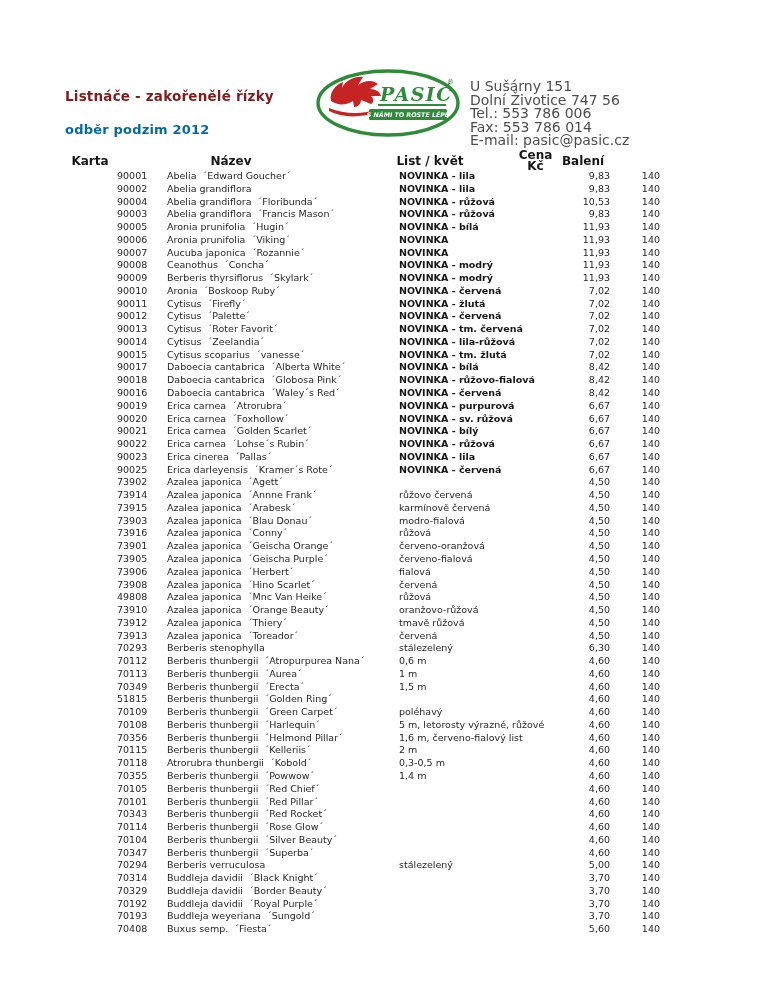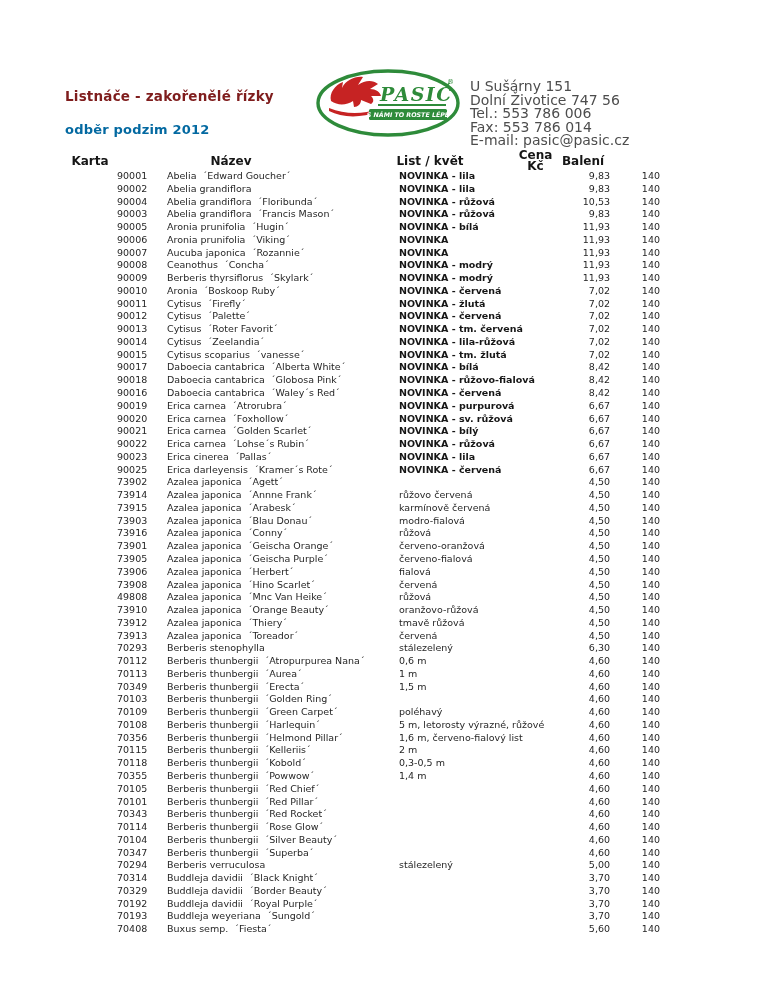--- a/index.html
+++ b/index.html
@@ -367,21 +367,21 @@
       <div class="c baleni">140</div>
     </div>
       <div class="row">
       <div class="c karta">70349</div>
       <div class="c nazev">Berberis thunbergii  ´Erecta´</div>
       <div class="c list">1,5 m</div>
       <div class="c cena">4,60</div>
       <div class="c baleni">140</div>
     </div>
       <div class="row">
-      <div class="c karta">70103</div>
+      <div class="c karta">51815</div>
       <div class="c nazev">Berberis thunbergii  ´Golden Ring´</div>
       <div class="c list"></div>
       <div class="c cena">4,60</div>
       <div class="c baleni">140</div>
     </div>
       <div class="row">
       <div class="c karta">70109</div>
       <div class="c nazev">Berberis thunbergii  ´Green Carpet´</div>
       <div class="c list">poléhavý</div>
       <div class="c cena">4,60</div>
@@ -403,21 +403,21 @@
     </div>
       <div class="row">
       <div class="c karta">70115</div>
       <div class="c nazev">Berberis thunbergii  ´Kelleriis´</div>
       <div class="c list">2 m</div>
       <div class="c cena">4,60</div>
       <div class="c baleni">140</div>
     </div>
       <div class="row">
       <div class="c karta">70118</div>
-      <div class="c nazev">Berberis thunbergii  ´Kobold´</div>
+      <div class="c nazev">Atrorubra thunbergii  ´Kobold´</div>
       <div class="c list">0,3-0,5 m</div>
       <div class="c cena">4,60</div>
       <div class="c baleni">140</div>
     </div>
       <div class="row">
       <div class="c karta">70355</div>
       <div class="c nazev">Berberis thunbergii  ´Powwow´</div>
       <div class="c list">1,4 m</div>
       <div class="c cena">4,60</div>
       <div class="c baleni">140</div>

